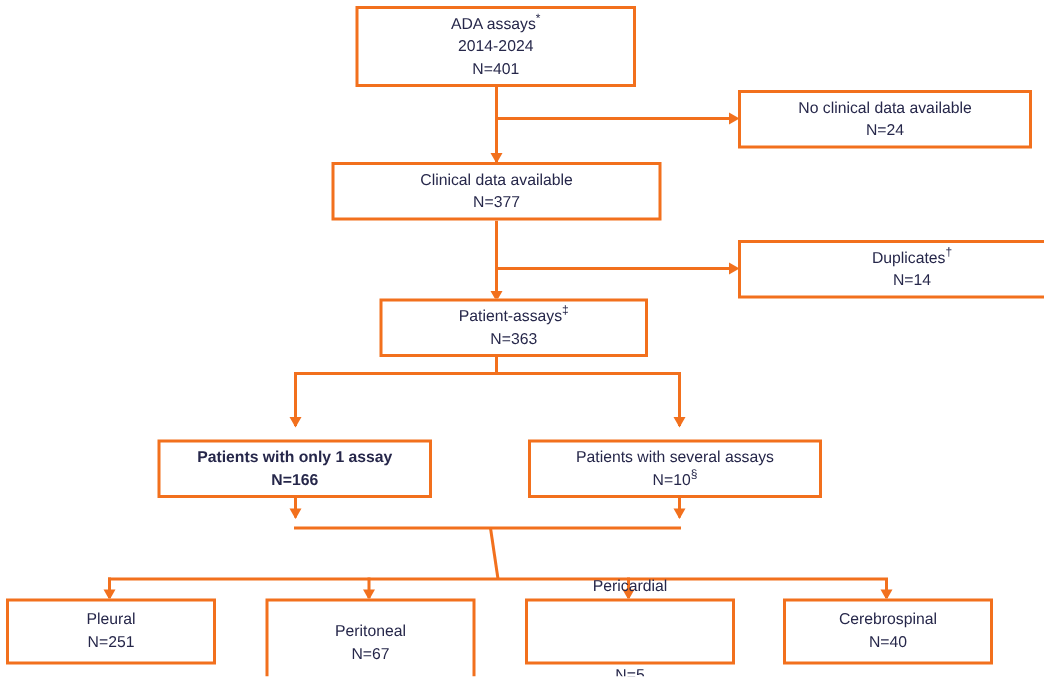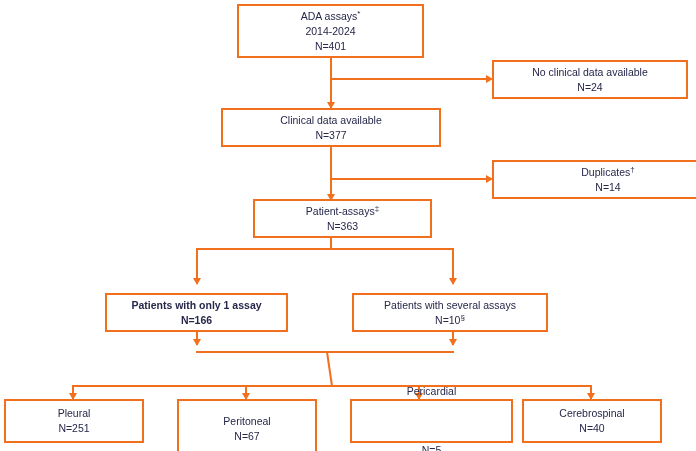--- a/index.html
+++ b/index.html
@@ -167,21 +167,21 @@
   </div>
 
   <div class="node" style="left:4px; top:399px; width:140px; height:44px;">
     <span class="line">Pleural</span>
     <span class="line">N=251</span>
   </div>
   <div class="node" style="left:177px; top:399px; width:140px; height:60px;">
     <span class="line">Peritoneal</span>
     <span class="line">N=67</span>
   </div>
-  <div class="node" style="left:350px; top:399px; width:163px; height:44px;gap:44px;">
+  <div class="node" style="left:350px; top:399px; width:140px; height:44px;gap:44px;">
     <span class="line">Pericardial</span>
     <span class="line">N=5</span>
   </div>
   <div class="node" style="left:522px; top:399px; width:140px; height:44px;">
     <span class="line">Cerebrospinal</span>
     <span class="line">N=40</span>
   </div>
 
 </div>
 

